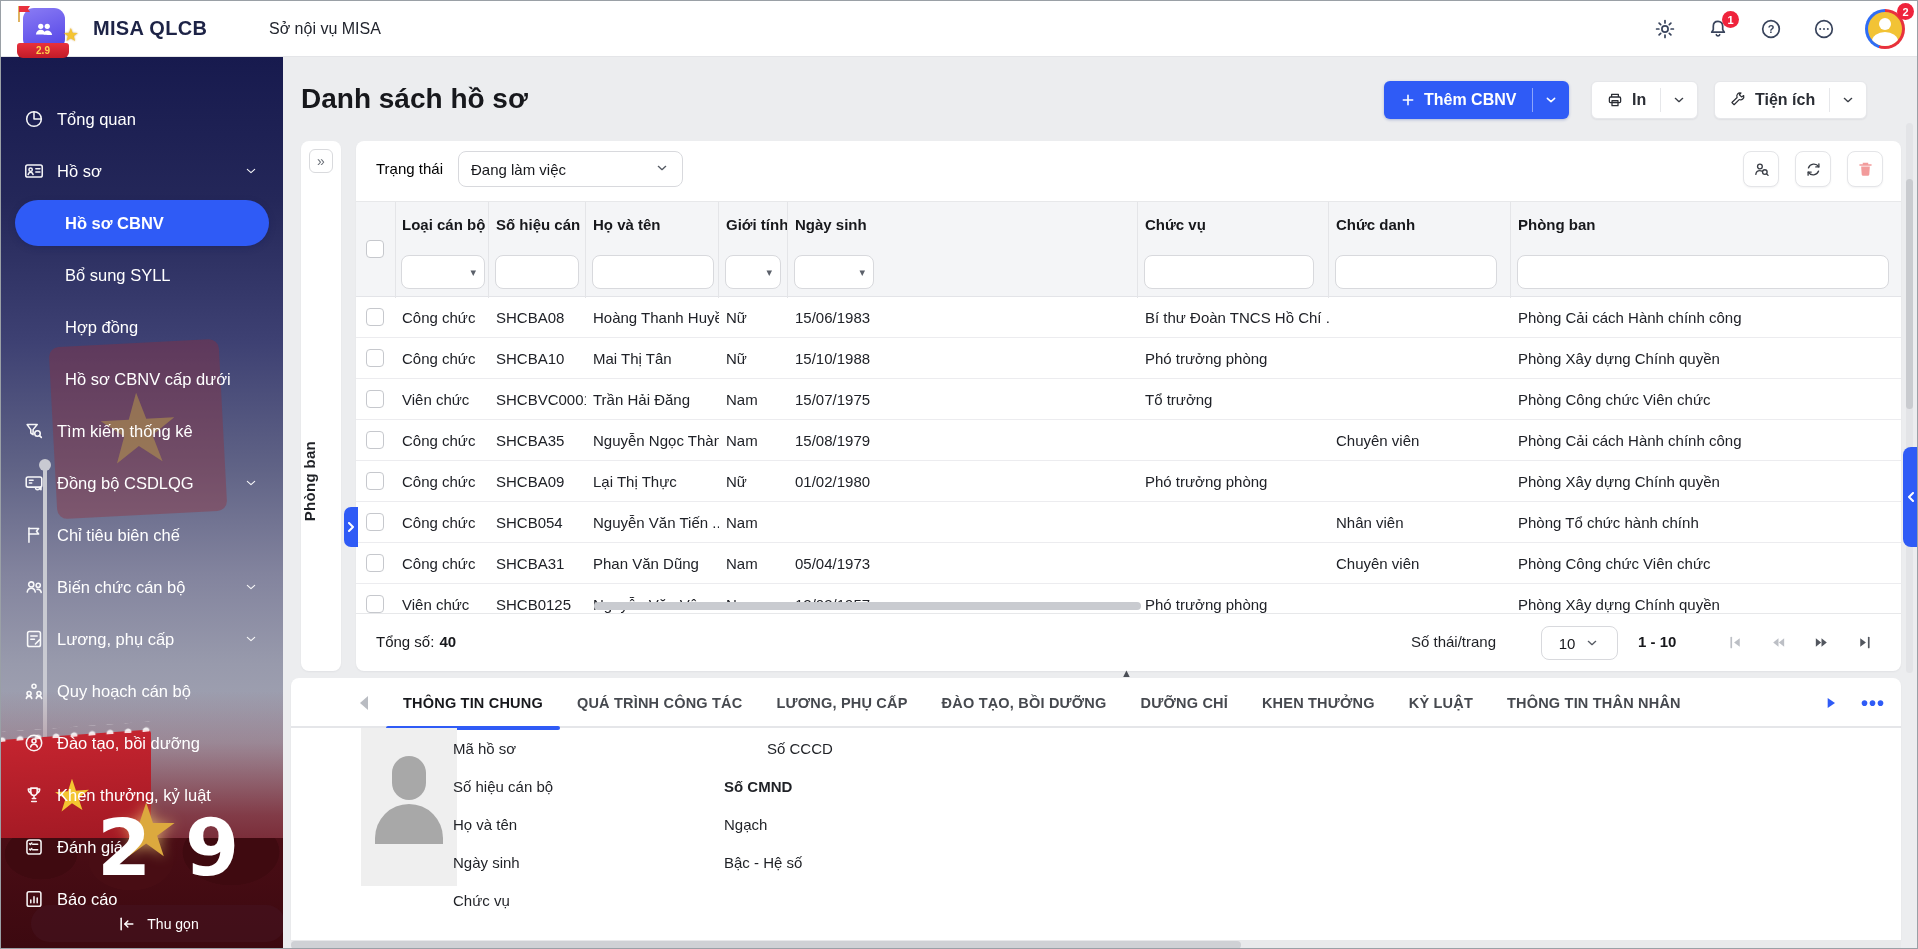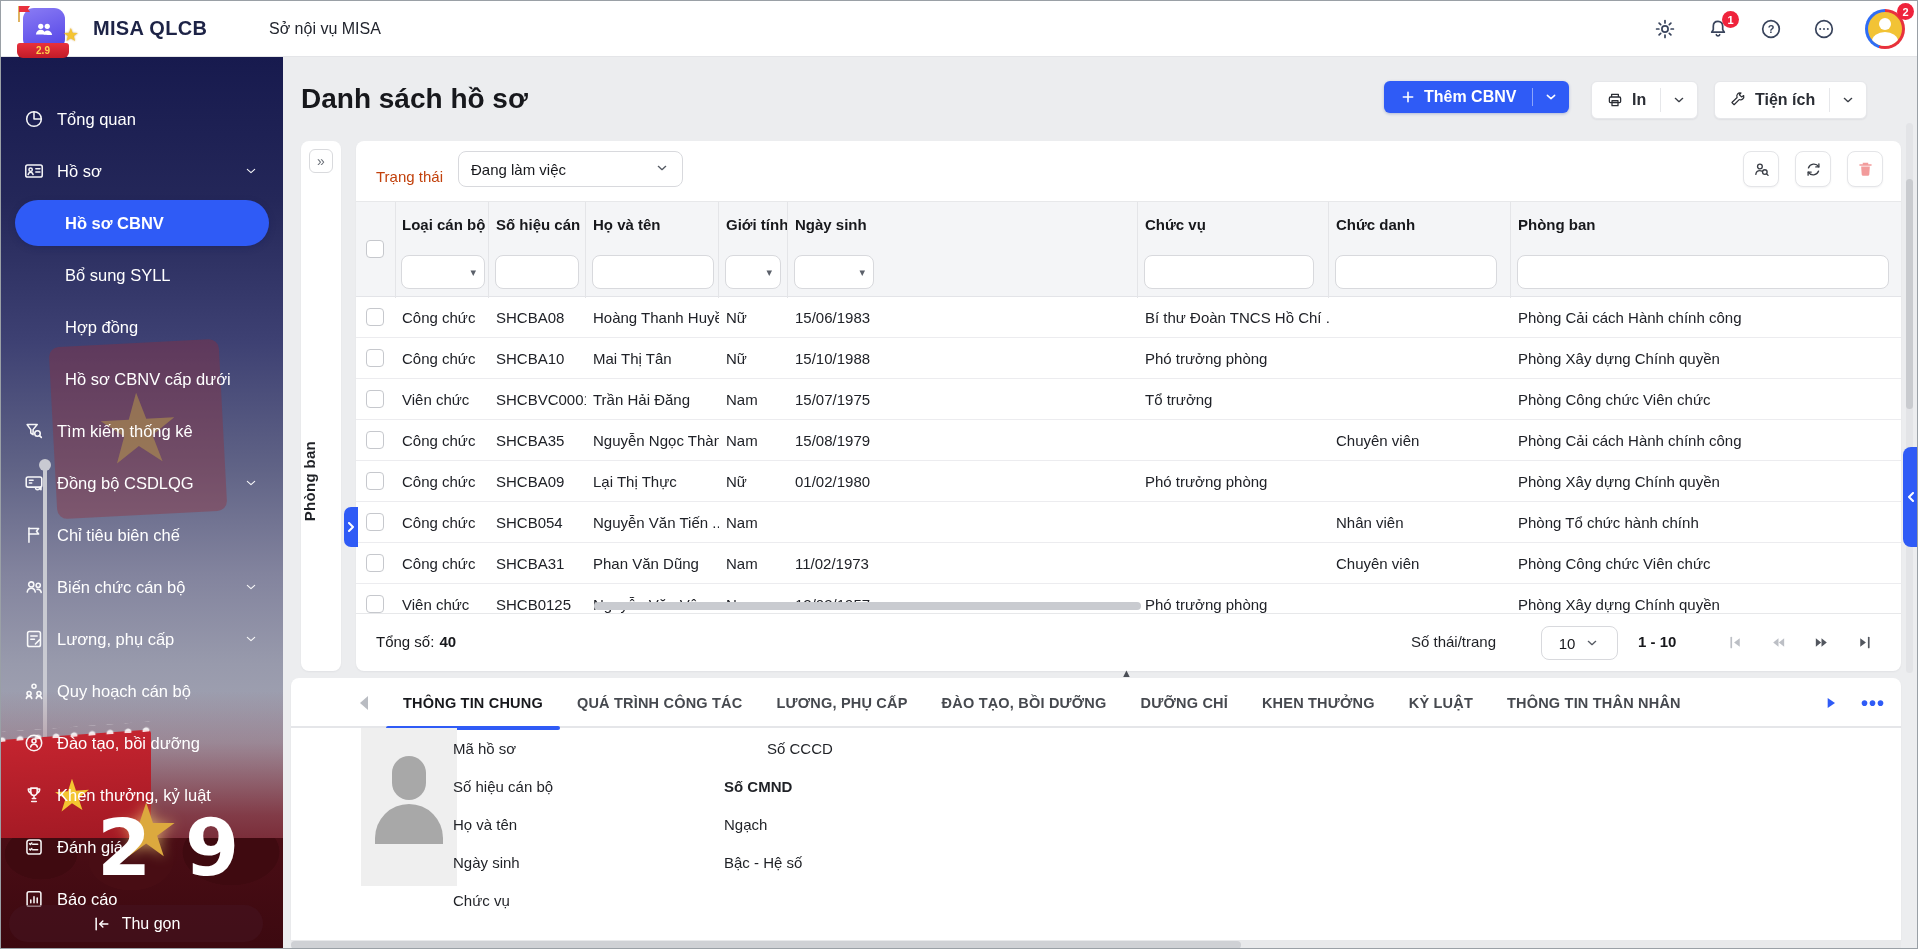--- a/index.html
+++ b/index.html
@@ -49,46 +49,46 @@
     background:radial-gradient(circle at 9px 9px, rgba(255,255,255,.85) 3px, transparent 4px); background-size:18px 10px; background-repeat:repeat-x; }
   .podium .pstar { position:absolute; left:50%; top:46%; transform:translate(-50%,-50%); font-size:44px; color:#f4c531; }
   .crowd { position:absolute; left:0; bottom:0; width:282px; height:112px;
     background:radial-gradient(60px 42px at 40px 16px,#3f0a10 60%,transparent 61%),
                radial-gradient(70px 50px at 130px 22px,#480d14 60%,transparent 61%),
                radial-gradient(80px 55px at 230px 14px,#3f0a10 60%,transparent 61%),
                linear-gradient(180deg,#4a0d15,#3c0910); }
   .big-star { position:absolute; left:112px; top:96px; font-size:74px; color:#dca93e; text-shadow:0 0 14px rgba(255,220,130,.7); }
   .big-num { position:absolute; top:112px; font-size:78px; font-weight:bold; color:#fff; font-family:"DejaVu Sans","Liberation Sans",sans-serif; }
   .num2 { left:96px; } .num9 { left:184px; }
-  .collapse-btn { position:absolute; left:8px; top:848px; width:254px; height:37px; border:none; border-radius:19px; background:rgba(70,20,32,.55); color:#fff; font-size:16px; font-family:inherit; display:flex; align-items:center; justify-content:center; gap:10px; cursor:pointer; z-index:5; }
+  .collapse-btn { position:absolute; left:30px; top:848px; width:254px; height:37px; border:none; border-radius:19px; background:rgba(70,20,32,.55); color:#fff; font-size:14px; font-family:inherit; display:flex; align-items:center; justify-content:center; gap:10px; cursor:pointer; z-index:5; }
   .collapse-btn svg { width:20px; height:20px; }
 
   
   .page-title { position:absolute; left:300px; top:82px; font-size:28px; font-weight:bold; color:#17181c; }
-  .split-blue { position:absolute; left:1383px; top:80px; height:32px; display:flex; background:#2f5bf6; border-radius:6px; color:#fff; font-weight:bold; box-shadow:0 1px 3px rgba(30,60,160,.3); }
+  .split-blue { position:absolute; left:1383px; top:80px; height:38px; display:flex; background:#2f5bf6; border-radius:6px; color:#fff; font-weight:bold; box-shadow:0 1px 3px rgba(30,60,160,.3); }
   .split-blue .main-part { display:flex; align-items:center; gap:8px; padding:0 16px; cursor:pointer; }
   .split-blue .divider { width:1px; background:rgba(255,255,255,.45); margin:7px 0; }
   .split-blue .chev-part { width:36px; display:flex; align-items:center; justify-content:center; cursor:pointer; }
   .wgroup { position:absolute; top:80px; height:38px; display:flex; background:#fff; border-radius:6px; border:1px solid #e6e7ea; box-shadow:0 1px 2px rgba(16,24,40,.06); color:#2a2d34; }
   .wgroup .main-part { display:flex; align-items:center; gap:8px; padding:0 14px; cursor:pointer; font-weight:600; }
   .wgroup .divider { width:1px; background:#e6e7ea; margin:6px 0; }
   .wgroup .chev-part { width:36px; display:flex; align-items:center; justify-content:center; cursor:pointer; color:#3a3e46; }
   .ig { position:absolute; left:1590px; } .ug { position:absolute; left:1713px; }
   svg.ic16 { width:16px; height:16px; } svg.ic18 { width:18px; height:18px; }
 
   
   .strip { position:absolute; left:300px; top:140px; width:40px; height:530px; background:#fff; border-radius:8px; box-shadow:0 1px 2px rgba(16,24,40,.05); }
   .strip-expand { position:absolute; left:8px; top:8px; width:24px; height:24px; border:1px solid #d9dadd; border-radius:6px; color:#6b7078; font-size:14px; line-height:22px; text-align:center; cursor:pointer; background:#fff; }
   .strip-label { position:absolute; left:0; top:300px; width:40px; text-align:center; writing-mode:vertical-rl; transform:rotate(180deg); font-size:15px; font-weight:bold; color:#1f2126; letter-spacing:.3px; }
   .strip-handle { position:absolute; left:343px; top:506px; width:14px; height:40px; background:#2f5bf6; border-radius:7px 0 0 7px; display:flex; align-items:center; justify-content:center; color:#fff; cursor:pointer; z-index:6; }
   .strip-handle svg,.right-handle svg { width:10px; height:10px; }
 
   
   .grid-panel { position:absolute; left:355px; top:140px; width:1545px; height:530px; background:#fff; border-radius:8px; box-shadow:0 1px 2px rgba(16,24,40,.05); overflow:hidden; }
-  .filter-row-label { position:absolute; left:20px; top:19px; font-size:15px; color:#c2410c;margin-top:8px; }
+  .filter-row-label { position:absolute; left:20px; top:19px; font-size:15px; color:#000000; }
   .status-select { position:absolute; left:102px; top:10px; width:225px; height:36px; border:1px solid #d8d9dd; border-radius:8px; display:flex; align-items:center; padding:0 12px; font-size:15px; color:#17181c; cursor:pointer; background:#fff; }
   .status-select .chev { margin-left:auto; color:#555a63; }
   .tool-btn { position:absolute; top:10px; width:36px; height:36px; background:#fff; border:1px solid #e4e5e8; border-radius:8px; display:flex; align-items:center; justify-content:center; color:#3a3e46; cursor:pointer; box-shadow:0 1px 2px rgba(16,24,40,.05); }
   .tool-btn svg { width:19px; height:19px; }
   .tb1 { left:1387px; } .tb2 { left:1439px; } .tb3 { left:1491px; color:#f29b9b; }
 
   .grid-head { position:absolute; left:0; top:60px; width:1545px; height:96px; background:#f4f5f7; border-top:1px solid #e7e8ea; border-bottom:1px solid #e3e4e8; }
   .gh-check { position:absolute; left:10px; top:38px; }
   .cb { width:18px; height:18px; border:1.5px solid #c6c8cd; border-radius:4px; background:#fff; cursor:pointer; }
   .hcell { position:absolute; top:0; height:44px; display:flex; align-items:center; padding-left:7px; font-size:15px; font-weight:bold; color:#17181c; border-right:1px solid #e4e5e8; overflow:hidden; white-space:nowrap; }
@@ -565,21 +565,21 @@
           <div class="gcell" style="left: 782px; width: 191px;"></div>
           <div class="gcell" style="left: 973px; width: 182px;">Nhân viên</div>
           <div class="gcell" style="left: 1155px; width: 400px;">Phòng Tổ chức hành chính</div>
         </div>
         <div class="grow">
           <div class="cb"></div>
           <div class="gcell" style="left: 39px; width: 94px;">Công chức</div>
           <div class="gcell" style="left: 133px; width: 97px;">SHCBA31</div>
           <div class="gcell" style="left: 230px; width: 133px;">Phan Văn Dũng</div>
           <div class="gcell" style="left: 363px; width: 69px;">Nam</div>
-          <div class="gcell" style="left: 432px; width: 350px;">11/02/1973</div>
+          <div class="gcell" style="left: 432px; width: 350px;">05/04/1973</div>
           <div class="gcell" style="left: 782px; width: 191px;"></div>
           <div class="gcell" style="left: 973px; width: 182px;">Chuyên viên</div>
           <div class="gcell" style="left: 1155px; width: 400px;">Phòng Công chức Viên chức</div>
         </div>
         <div class="grow">
           <div class="cb"></div>
           <div class="gcell" style="left: 39px; width: 94px;">Viên chức</div>
           <div class="gcell" style="left: 133px; width: 97px;">SHCB0125</div>
           <div class="gcell" style="left: 230px; width: 133px;">Nguyễn Văn Vân</div>
           <div class="gcell" style="left: 363px; width: 69px;">Nam</div>

